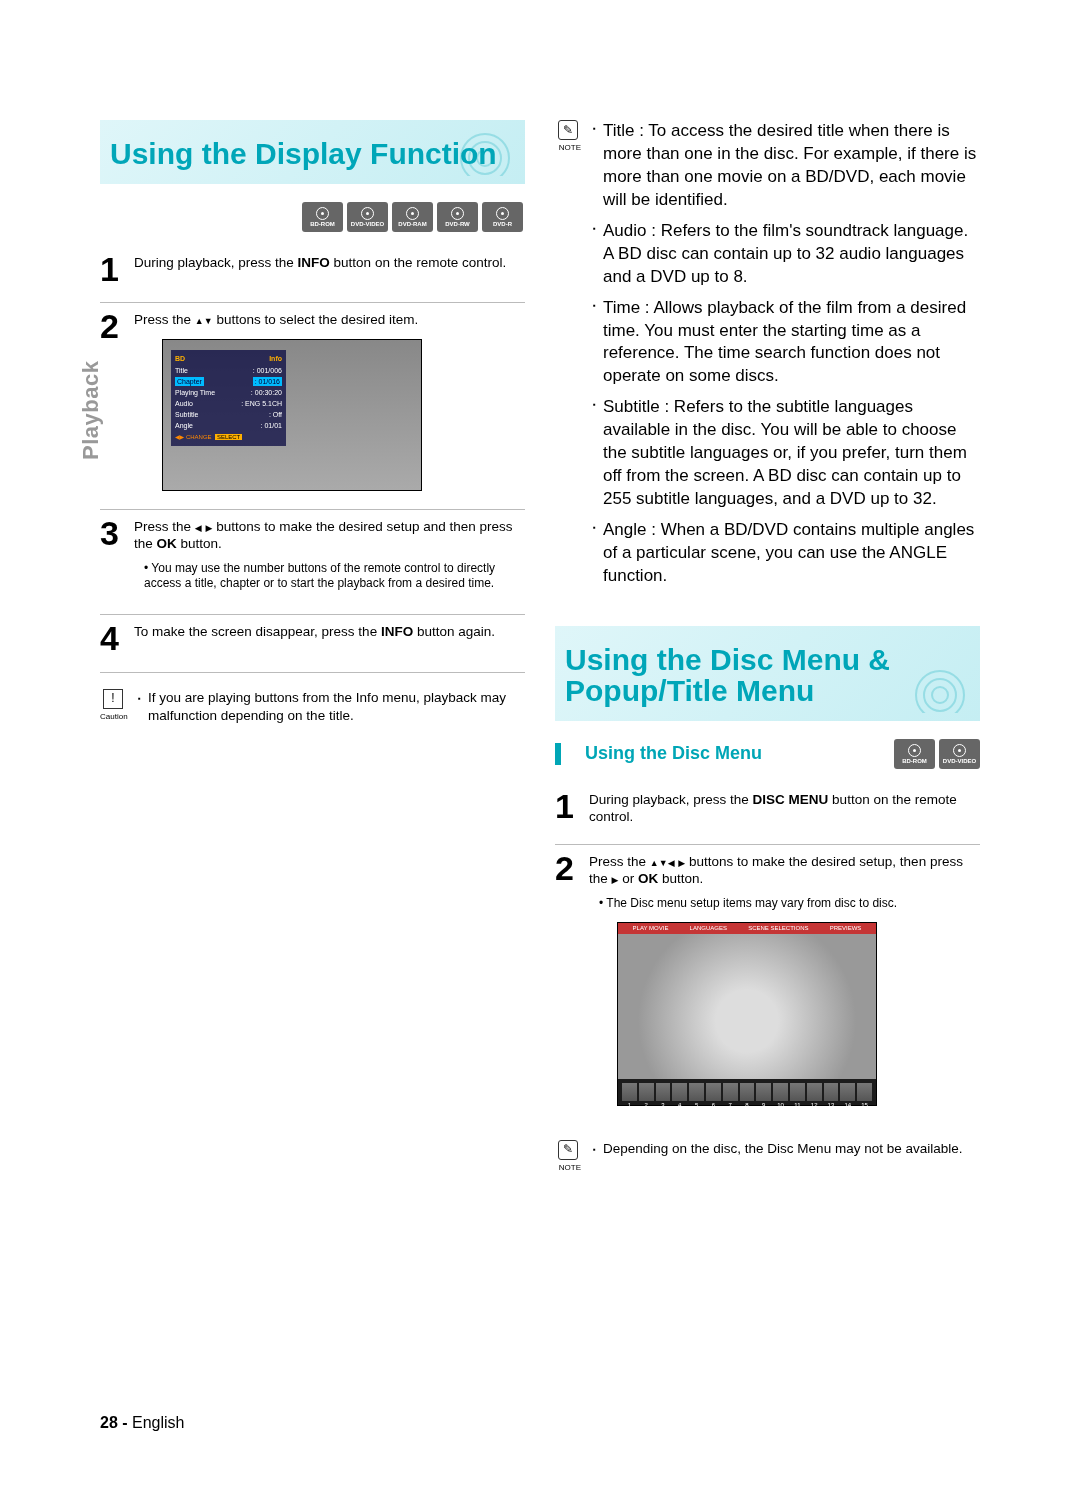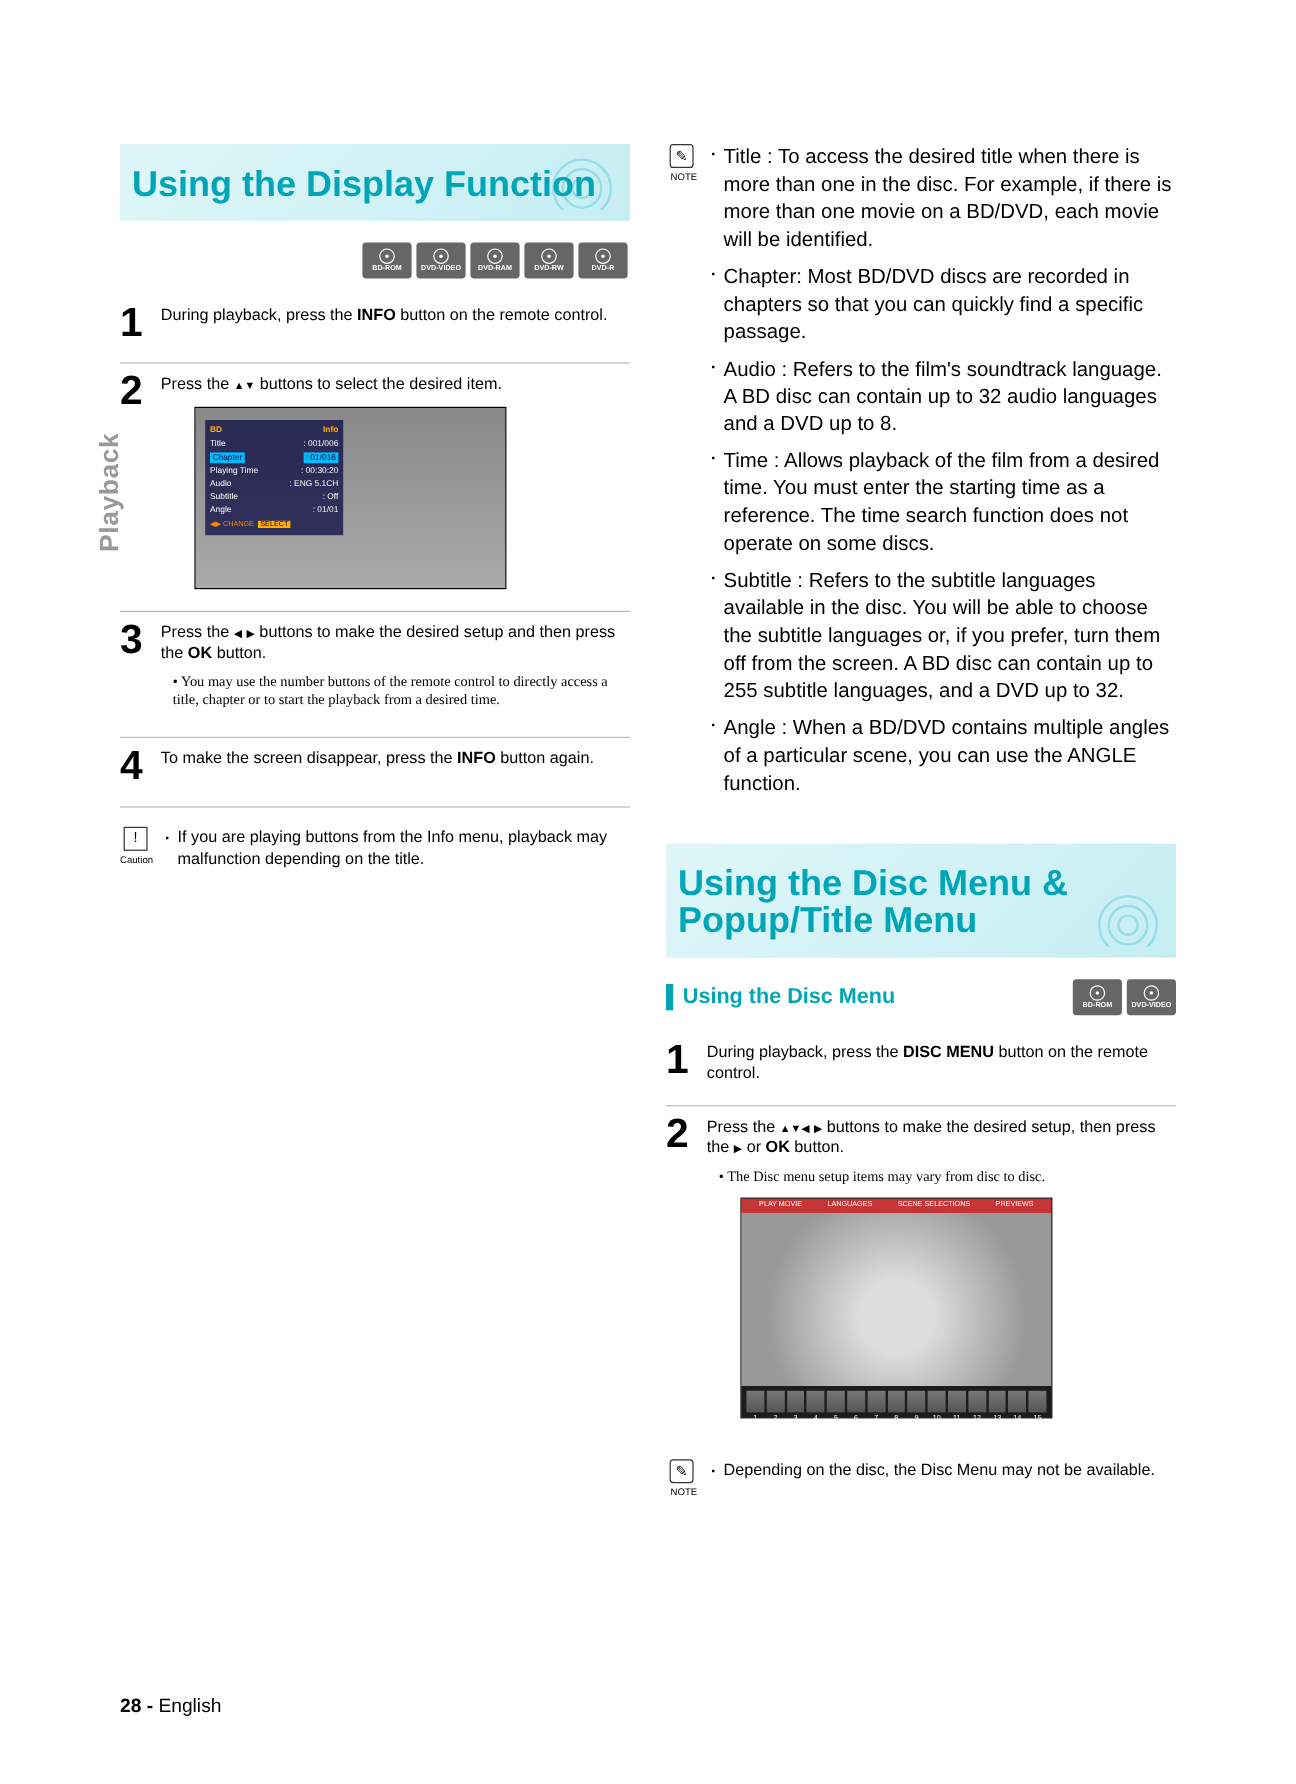--- a/index.html
+++ b/index.html
@@ -25,21 +25,21 @@
 
 .format-row { display: flex; gap: 4px; justify-content: flex-end; margin: 10px 2px 14px 0; }
 .format-badge { width: 41px; height: 30px; background: #666; border-radius: 3px; display: inline-flex; align-items: center; justify-content: center; font-size: 6px; color: #fff; font-weight: bold; position: relative; flex-direction: column; }
 .format-badge .disc { width: 13px; height: 13px; border: 1px solid #fff; border-radius: 50%; margin-bottom: 1px; position: relative; }
 .format-badge .disc::after { content:""; position: absolute; width: 3px; height: 3px; background: #fff; border-radius: 50%; top: 4px; left: 4px; }
 
 .step { display: flex; gap: 8px; font-size: 13.5px; line-height: 1.3; border-bottom: 1px solid #bbb; padding: 8px 0 18px 0; margin-bottom: 0; }
 .step:last-of-type { border-bottom: none; }
 .step .num { font-size: 34px; font-weight: bold; line-height: 0.9; min-width: 26px; }
 .step .txt .sub { margin-top: 8px; font-size: 12px; padding-left: 10px; }
-.step .txt .sub li { list-style: none; margin-bottom: 4px; font-family: Liberation Serif, serif; }
+.step .txt .sub li { list-style: none; margin-bottom: 4px; }
 .step .txt .sub li::before { content: "• "; }
 
 .info-screen { margin: 10px 0 0 28px; width: 260px; height: 152px; background: linear-gradient(#888, #aaa); border: 1px solid #000; position: relative; }
 .info-overlay { position: absolute; left: 8px; top: 10px; background: rgba(0,0,60,.7); color: #00aaff; font-size: 7px; padding: 4px; width: 115px; }
 .info-overlay .hdr { display: flex; justify-content: space-between; color: #ffb000; font-weight: bold; margin-bottom: 2px; }
 .info-overlay .row { display: flex; justify-content: space-between; color: #fff; padding: 1px 0; }
 .info-overlay .hi { background: #00bbff; color: #003; padding: 0 2px; }
 .info-overlay .btm { font-size: 6px; margin-top: 3px; color: #fff; }
 .info-overlay .sel { background: #ffb000; color: #000; padding: 0 2px; }
 
@@ -47,21 +47,21 @@
 .noteblock .icon { width: 26px; min-width: 26px; text-align: center; }
 .nicon { width: 20px; height: 20px; border: 1.5px solid #333; display: inline-flex; align-items: center; justify-content: center; font-size: 12px; }
 .noteblock .lbl { font-size: 8px; text-align: right; margin-top: 2px; }
 .noteblock ul { list-style: none; }
 .noteblock ul li { position: relative; padding-left: 10px; margin-bottom: 8px; }
 .noteblock ul li::before { content: "▪"; position: absolute; left: 0; font-size: 8px; top: 4px; }
 .bulletlist { list-style: none; }
 .bulletlist li { padding-left: 10px; position: relative; margin-bottom: 10px; font-size: 17px; line-height: 1.35; }
 .bulletlist li::before { content: "•"; position: absolute; left: 0; }
 
-.subhead { display: flex; align-items: center; gap: 8px; margin: 18px 0 14px 0; }
+.subhead { display: flex; align-items: center; gap: 24px; margin: 18px 0 14px 0; }
 .subhead .bar { width: 6px; height: 22px; background: #00a6b6; }
 .subhead .text { font-size: 18px; font-weight: bold; color: #00a6b6; }
 .subhead .badges { display: flex; gap: 4px; margin-left: auto; }
 
 .disc-thumb { margin: 10px 0 0 28px; width: 260px; height: 184px; background: linear-gradient(#aaa,#888); border: 1px solid #000; position: relative; display: flex; flex-direction: column; }
 .disc-thumb .menu { display: flex; justify-content: space-around; background: rgba(200,40,40,.9); color: #fff; font-size: 6px; padding: 2px 4px; }
 .disc-thumb .face { flex: 1; background: radial-gradient(circle at 50% 60%, #ddd 20%, #999 70%); }
 .disc-thumb .chapters { background: rgba(0,0,0,.8); padding: 4px; display: flex; gap: 2px; }
 .disc-thumb .ch { flex: 1; height: 18px; background: linear-gradient(#777,#555); position: relative; }
 .disc-thumb .ch .n { position: absolute; bottom: -9px; left: 50%; transform: translateX(-50%); color: #fff; font-size: 6px; }
@@ -196,21 +196,20 @@
 
   <div class="col">
 
     <div class="noteblock" style="margin-top:0">
       <div class="icon">
         <span class="nicon" style="border-radius:3px">✎</span>
         <div class="lbl">NOTE</div>
       </div>
       <ul class="bulletlist">
         <li>Title : To access the desired title when there is more than one in the disc. For example, if there is more than one movie on a BD/DVD, each movie will be identified.</li>
-        <li>Chapter: Most BD/DVD discs are recorded in chapters so that you can quickly find a specific passage.</li>
         <li>Audio : Refers to the film's soundtrack language. A BD disc can contain up to 32 audio languages and a DVD up to 8.</li>
         <li>Time : Allows playback of the film from a desired time. You must enter the starting time as a reference. The time search function does not operate on some discs.</li>
         <li>Subtitle : Refers to the subtitle languages available in the disc. You will be able to choose the subtitle languages or, if you prefer, turn them off from the screen. A BD disc can contain up to 255 subtitle languages, and a DVD up to 32.</li>
         <li>Angle : When a BD/DVD contains multiple angles of a particular scene, you can use the ANGLE function.</li>
       </ul>
     </div>
 
     <div class="section-title" style="margin-top:30px">
       <span>Using the Disc Menu &amp; Popup/Title Menu</span>
       <span class="deco">

